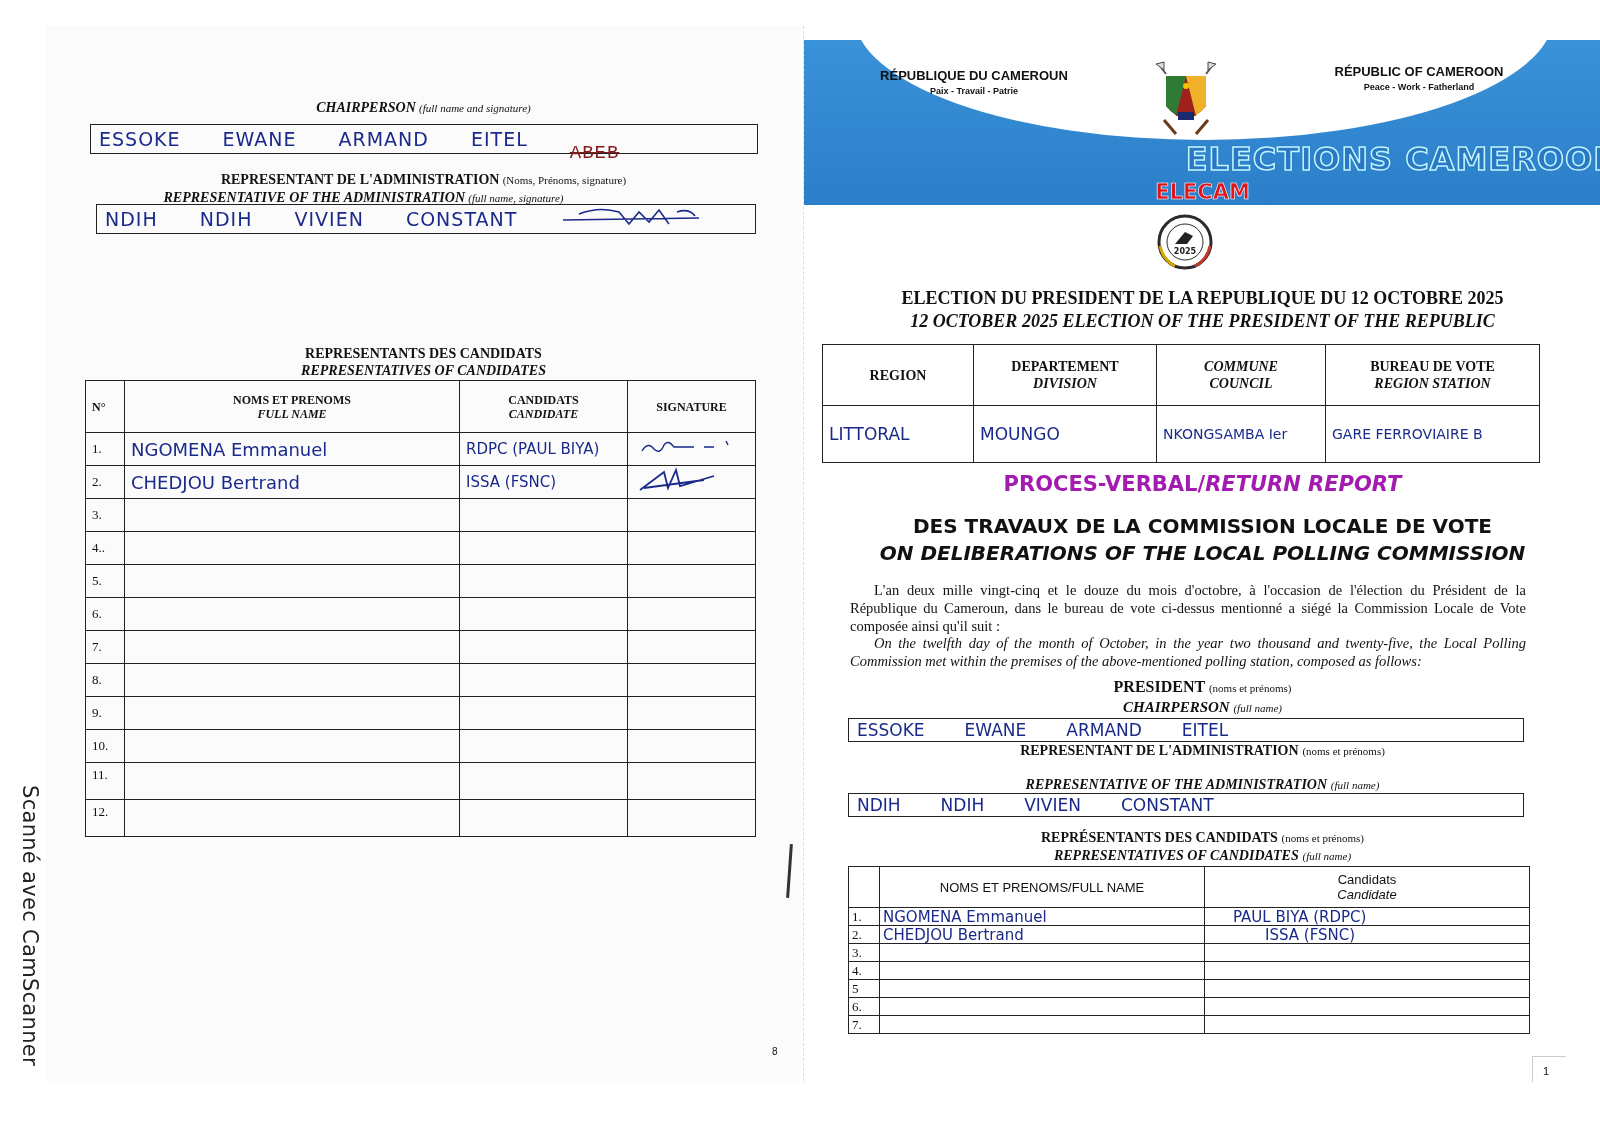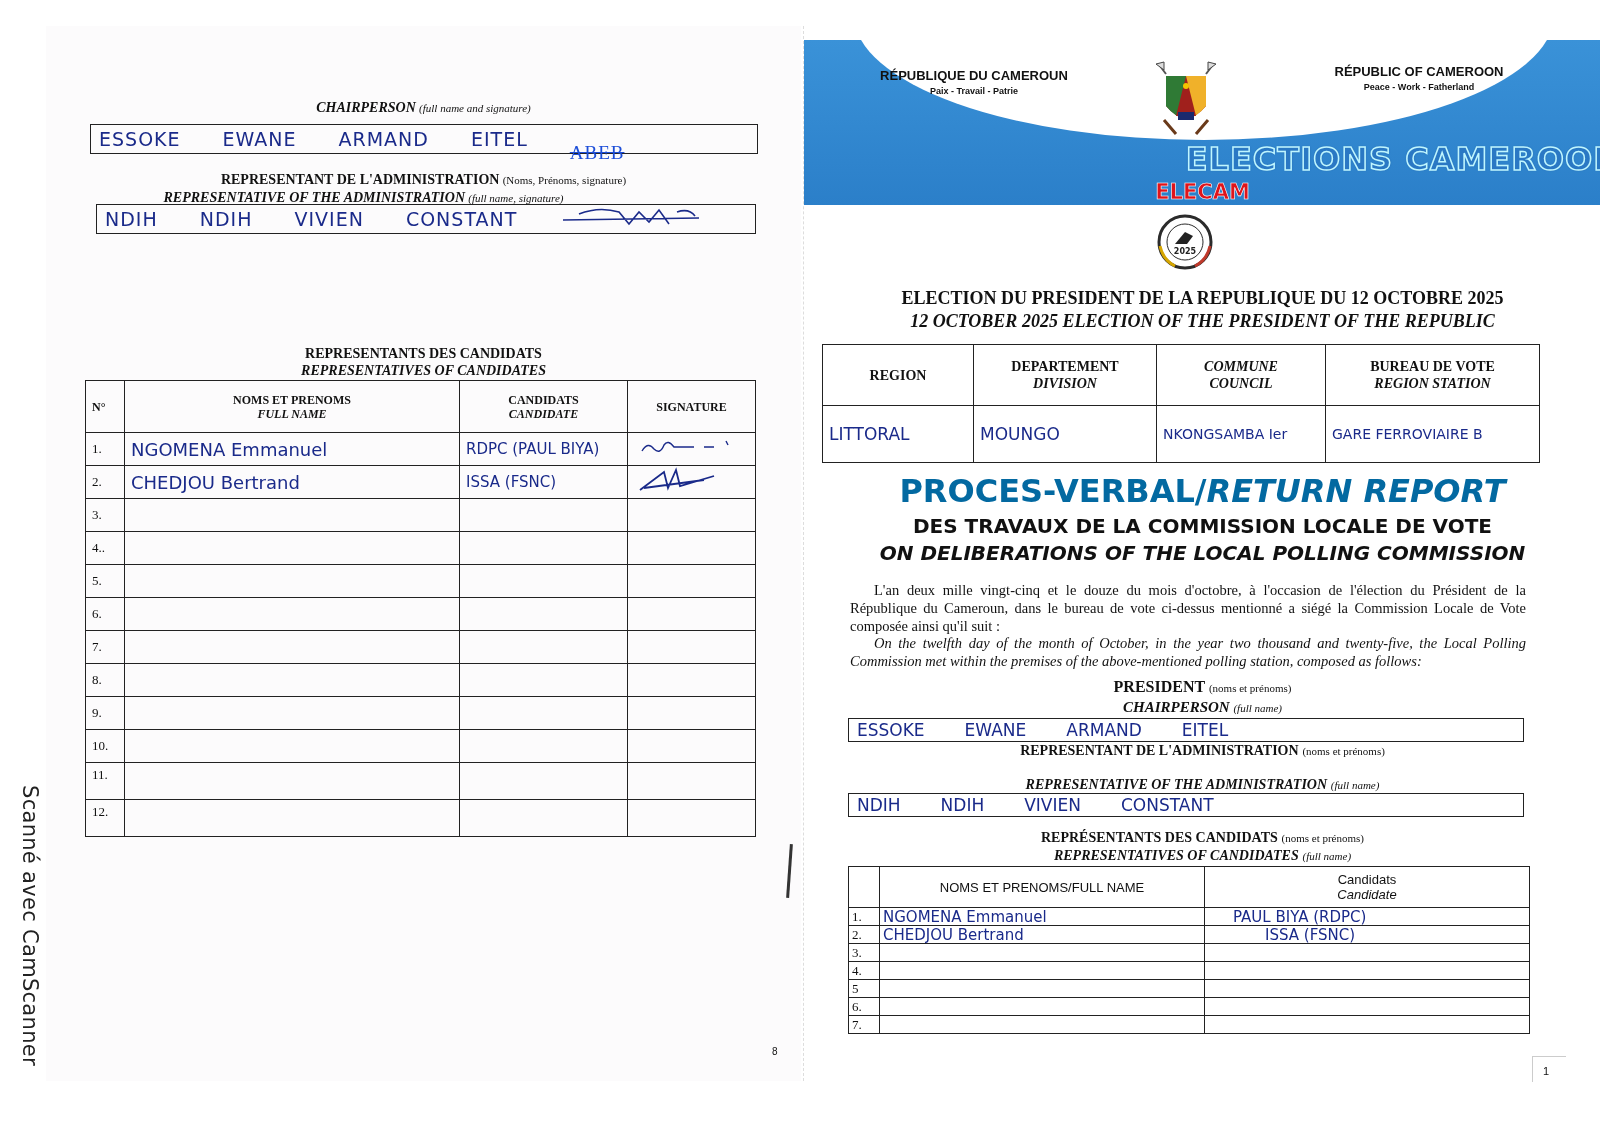--- a/index.html
+++ b/index.html
@@ -20,21 +20,21 @@
     .i { font-style: italic; }
     .small { font-size: 11px; font-weight: normal; }
 
     
     .lp-label { position: absolute; left: 0; width: 755px; text-align: center; font-size: 13px; }
     .name-box {
       position: absolute; border: 1.5px solid #222; height: 30px;
       display: flex; align-items: center; font-size: 19px; padding-left: 8px; box-sizing: border-box;
     }
     .name-box span { margin-right: 42px; }
-    .sig-scribble { color: #1d4ed8; font-family: Liberation Serif, serif; text-decoration: line-through; margin-top: 28px; }
+    .sig-scribble { color: #7f1d1d; font-family: Liberation Mono, monospace; text-decoration: line-through; margin-top: 28px; }
 
     table.reps { border-collapse: collapse; position: absolute; }
     table.reps td, table.reps th { border: 1.5px solid #222; padding: 0 6px; font-size: 13px; }
     table.reps th { font-weight: bold; font-size: 12px; text-align: center; line-height: 14px; }
     table.reps td.num { font-size: 13px; text-align: left; }
     table.reps td.h { font-family: "DejaVu Sans", sans-serif; color: #1a2a8a; font-size: 18px; white-space: nowrap; }
 
     
     #banner {
       position: absolute; left: 0; top: 14px; width: 797px; height: 165px;
@@ -64,21 +64,21 @@
 
     .el-title { position: absolute; left: 0; width: 797px; text-align: center; font-weight: bold; font-size: 18px; }
 
     table.loc { position: absolute; left: 18px; top: 318px; border-collapse: collapse; width: 718px; }
     table.loc td, table.loc th { border: 1.5px solid #222; text-align: center; font-size: 14px; }
     table.loc th { height: 58px; font-weight: bold; line-height: 17px; }
     table.loc td { height: 54px; font-family: "DejaVu Sans", sans-serif; color: #1a2a8a; font-size: 17px; text-align: left; padding-left: 6px; }
 
     #pv-title {
       position: absolute; left: 0; top: 446px; width: 797px; text-align: center;
-      font-family: "DejaVu Sans", sans-serif; font-weight: bold; font-size: 32px; color: #0369a1;
+      font-family: "DejaVu Sans", sans-serif; font-weight: bold; font-size: 21px; color: #a21caf;
     }
     .pv-sub { position: absolute; left: 0; width: 797px; text-align: center; font-family: "DejaVu Sans", sans-serif; font-weight: bold; font-size: 20px; }
 
     .para { position: absolute; left: 46px; width: 676px; font-size: 14.5px; line-height: 18px; text-align: justify; }
     .para .indent { display: inline-block; width: 24px; }
 
     .rp-label { position: absolute; left: 0; width: 797px; text-align: center; font-size: 15px; line-height: 19px; }
     .rp-box { position: absolute; left: 44px; width: 676px; height: 24px; border: 1.5px solid #222; box-sizing: border-box;
       display: flex; align-items: center; padding-left: 8px; font-family: "DejaVu Sans", sans-serif; color: #1a2a8a; font-size: 17px; }
     .rp-box span { margin-right: 40px; }

